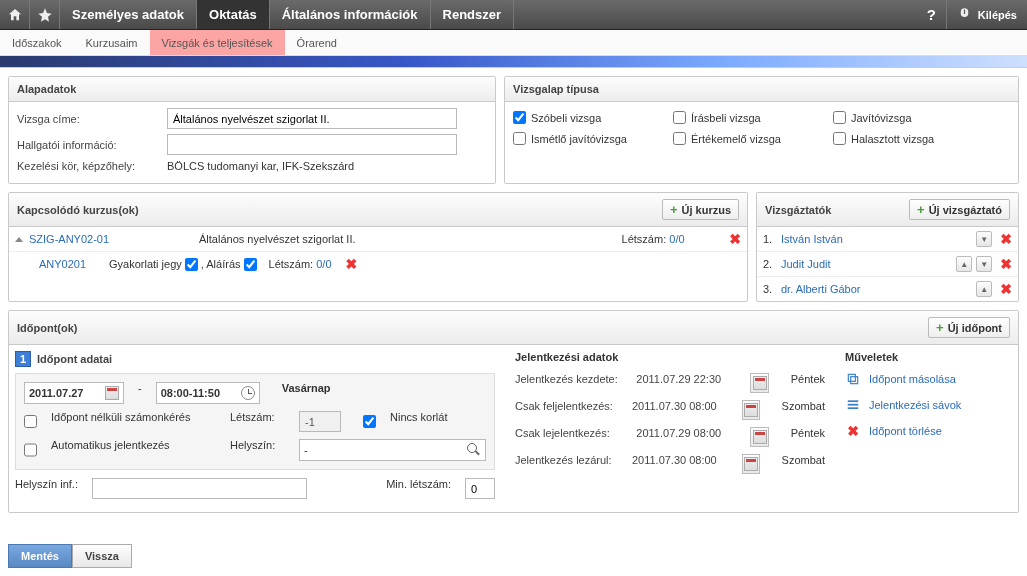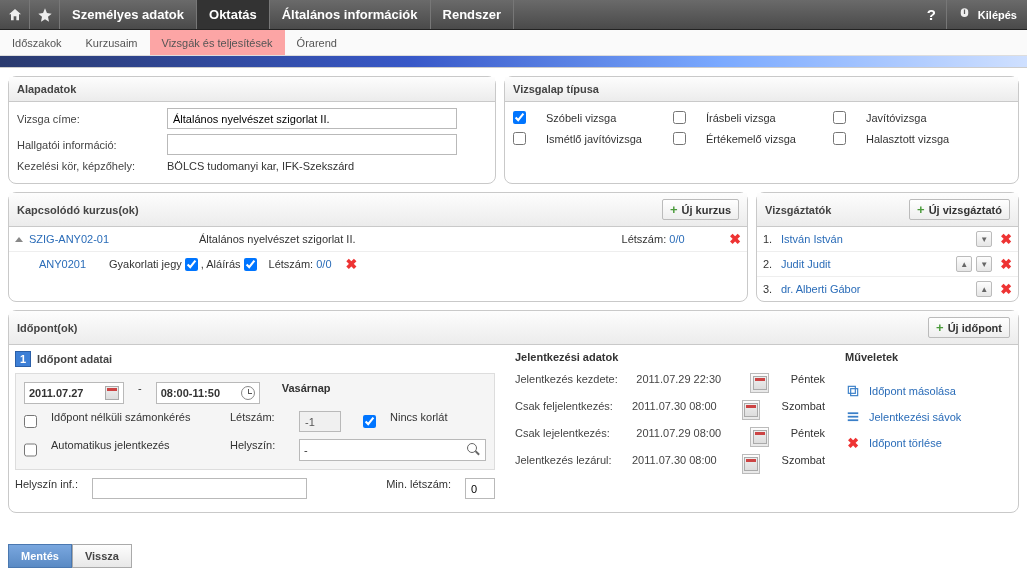--- a/index.html
+++ b/index.html
@@ -10,30 +10,30 @@
 .topbar .mi{padding:0 12px;display:flex;align-items:center;border-right:1px solid #777;font-weight:bold;font-size:13px;cursor:pointer}
 .topbar .mi.act{background:#333}
 .topbar .sp{flex:1}
 .topbar .rt{display:flex;align-items:center;padding:0 10px;cursor:pointer;gap:6px;font-weight:bold}
 .subbar{height:26px;background:#fafafa;display:flex;align-items:stretch;border-bottom:1px solid #ddd}
 .subbar .si{padding:0 12px;display:flex;align-items:center;cursor:pointer;color:#555}
 .subbar .si.act{background:#fca5a5}
 .strip{height:12px;background:linear-gradient(90deg,#2a3a6e 0%,#3858c8 40%,#7aa9ff 70%,#cfe0ff 100%);border-bottom:1px solid #ccc}
 .content{padding:8px 8px 0 8px}
 .row{display:flex;gap:8px;margin-bottom:8px}
-.panel{border:1px solid #c9c9c9;border-radius:8px;background:#fff}
+.panel{border:1px solid #c9c9c9;border-radius:2px;background:#fff}
 .ph{background:linear-gradient(#fdfdfd,#ececec);border-bottom:1px solid #c9c9c9;padding:6px 8px;font-weight:bold;color:#444;display:flex;align-items:center}
 .ph .sp{flex:1}
 .pb{padding:6px 8px}
 .fld{display:flex;align-items:center;margin-bottom:5px}
 .fld .lab{width:150px;color:#444}
 .inp{border:1px solid #b9b9b9;background:#fff;padding:3px 5px;height:21px}
 .inpw{width:290px}
 .chkgrid{display:grid;grid-template-columns:160px 160px 140px;row-gap:8px;padding:3px 0}
-.chk{display:flex;align-items:center;gap:20px}
+.chk{display:flex;align-items:center;gap:5px}
 .chk input{width:13px;height:13px}
 .addbtn{display:flex;align-items:center;gap:4px;background:linear-gradient(#fff,#eee);border:1px solid #bbb;padding:2px 7px;border-radius:2px;cursor:pointer;color:#333}
 .plus{color:#4a9a3a;font-weight:bold;font-size:13px}
 .krow{display:flex;align-items:center;padding:4px 6px;border-top:1px solid #eee}
 .krow:first-child{border-top:none}
 .lnk{color:#2a6cb8;cursor:pointer}
 .tri{width:0;height:0;border-left:4px solid transparent;border-right:4px solid transparent;border-bottom:5px solid #888;margin-right:6px;cursor:pointer}
 .xdel{color:#e33;font-weight:bold;font-size:14px;cursor:pointer}
 .sbtn{width:16px;height:16px;background:linear-gradient(#fdfdfd,#e6e6e6);border:1px solid #bbb;border-radius:2px;display:flex;align-items:center;justify-content:center;cursor:pointer;font-size:8px;color:#666}
 .examiners .erow{display:flex;align-items:center;padding:4px 6px;border-top:1px solid #eee;gap:4px}
@@ -312,21 +312,21 @@
               <span class="jval">2011.07.30 08:00</span>
               <span class="calbtn">
                 <span class="calic"></span>
               </span>
               <span style="margin-left:8px">Szombat</span>
             </div>
           </div>
     </div>
 
     <div style="flex:1">
-      <div style="font-weight:bold;margin-bottom:20px">Műveletek</div>
+      <div style="font-weight:bold;margin-bottom:8px">Műveletek</div>
       <div class="mrow">
         <span class="mic">
               <svg width="14" height="14" viewBox="0 0 24 24" fill="none" stroke="#3a7fc8" stroke-width="2">
                 <rect x="8" y="8" width="12" height="12"></rect>
                 <rect x="4" y="4" width="12" height="12"></rect>
               </svg>
             </span>
         <span class="lnk">Időpont másolása</span>
       </div>
       <div class="mrow">

